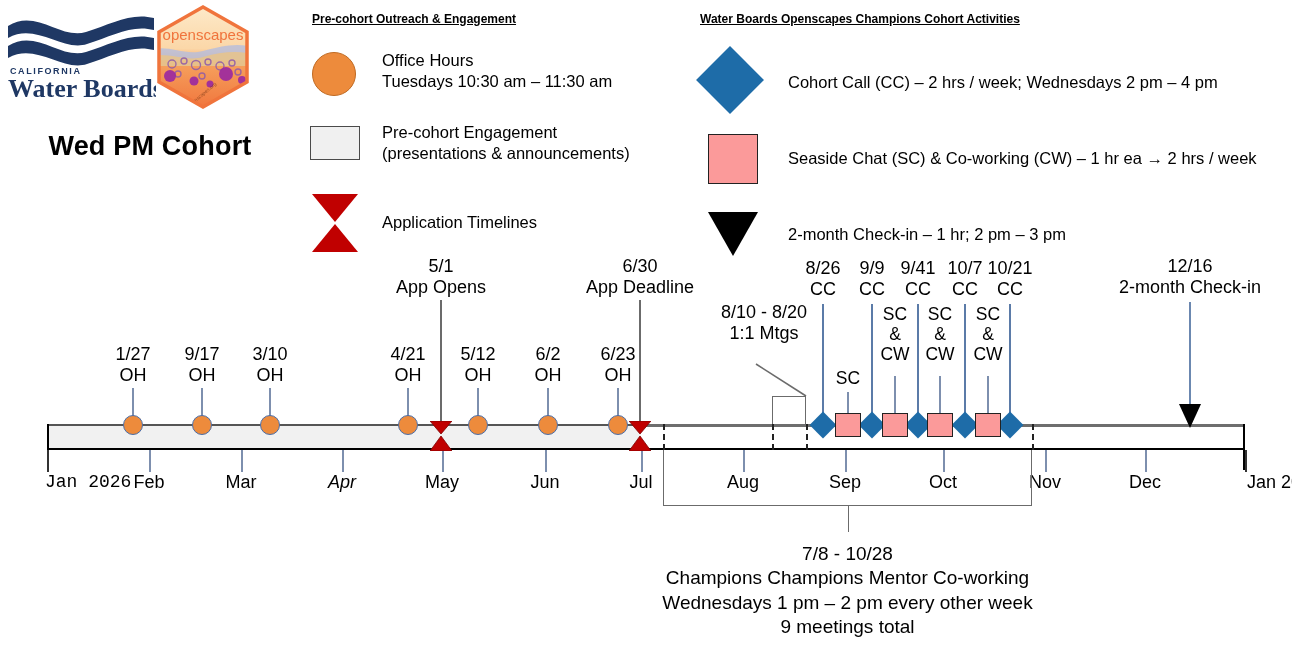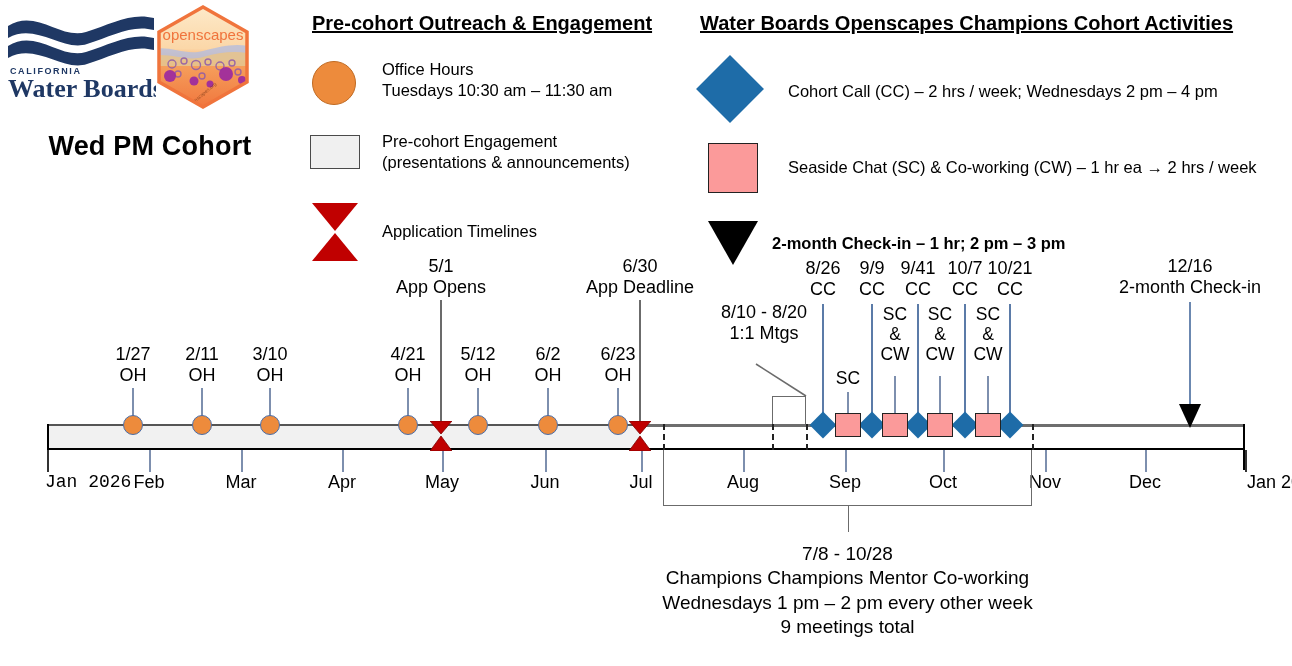--- a/index.html
+++ b/index.html
@@ -9,21 +9,21 @@
   .abs{position:absolute;}
 
   
   #wb-logo{left:6px;top:6px;width:150px;height:90px;}
   #os-logo{left:150px;top:4px;width:106px;height:106px;}
 
   #cohort-title{left:0px;top:130px;width:300px;text-align:center;
     font-size:27px;font-weight:bold;line-height:1.22;letter-spacing:.2px;}
 
   
-  .legend-title{font-size:20px;font-weight:bold;text-decoration:underline;
+  .legend-title{font-size:12px;font-weight:bold;text-decoration:underline;
      font-family:"Liberation Sans",sans-serif;white-space:nowrap;}
   .legend-row-text{font-size:16.5px;line-height:1.25;white-space:nowrap;}
 
   #legend-left{left:312px;top:12px;width:370px;}
   #legend-right{left:700px;top:12px;width:590px;}
 
   .lg-item{position:relative;}
 
   
   .sw-circle{width:44px;height:44px;border-radius:50%;background:#ED8B3C;
@@ -193,21 +193,21 @@
     </div>
     <div class="abs legend-row-text" style="left:88px;top:60px;">
       <div>Seaside Chat (SC) &amp; Co-working (CW) – 1 hr ea →  2 hrs / week</div>
     </div>
   </div>
 
   <div class="lg-item" style="height:60px;">
     <div class="abs" style="left:8px;top:62px;">
       <div class="sw-tri"></div>
     </div>
-    <div class="abs legend-row-text" style="left:72px;top:74px;font-weight:bold;">
+    <div class="abs legend-row-text" style="left:88px;top:74px;">
       <div>2-month Check-in – 1 hr; 2 pm – 3 pm</div>
     </div>
   </div>
 </div>
 
 <div id="chart">
 
   <div id="bar-line"></div>
   <div id="bar-band"></div>
   <div id="axis-line"></div>
@@ -215,21 +215,21 @@
   <div id="cap-right"></div>
 
   <div id="months">
       <div class="mtick dark" style="left: 47px;"></div>
       <div class="mlabel" style="left: 45px; transform: none; font-family: Liberation Mono, monospace;">Jan 2026</div>
       <div class="mtick" style="left: 149px;"></div>
       <div class="mlabel" style="left: 149px;">Feb</div>
       <div class="mtick" style="left: 241px;"></div>
       <div class="mlabel" style="left: 241px;">Mar</div>
       <div class="mtick" style="left: 342px;"></div>
-      <div class="mlabel" style="left: 342px;">Apr</div>
+      <div class="mlabel" style="left: 342px; font-style: italic;">Apr</div>
       <div class="mtick" style="left: 442px;"></div>
       <div class="mlabel" style="left: 442px;">May</div>
       <div class="mtick" style="left: 545px;"></div>
       <div class="mlabel" style="left: 545px;">Jun</div>
       <div class="mtick" style="left: 641px;"></div>
       <div class="mlabel" style="left: 641px;">Jul</div>
       <div class="mtick" style="left: 743px;"></div>
       <div class="mlabel" style="left: 743px;">Aug</div>
       <div class="mtick" style="left: 845px;"></div>
       <div class="mlabel" style="left: 845px;">Sep</div>
@@ -246,21 +246,21 @@
   <div id="oh-layer">
       <div class="oh-stem" style="left: 132.2px; top: 148px; height: 38px;"></div>
       <div class="oh-dot" style="left: 133px; top: 185px;"></div>
       <div class="clabel" style="left: 133px; top: 104px;">
         <div>1/27</div>
         <div>OH</div>
       </div>
       <div class="oh-stem" style="left: 201.2px; top: 148px; height: 38px;"></div>
       <div class="oh-dot" style="left: 202px; top: 185px;"></div>
       <div class="clabel" style="left: 202px; top: 104px;">
-        <div>2/11</div>
+        <div>9/17</div>
         <div>OH</div>
       </div>
       <div class="oh-stem" style="left: 269.2px; top: 148px; height: 38px;"></div>
       <div class="oh-dot" style="left: 270px; top: 185px;"></div>
       <div class="clabel" style="left: 270px; top: 104px;">
         <div>3/10</div>
         <div>OH</div>
       </div>
       <div class="oh-stem" style="left: 407.2px; top: 148px; height: 38px;"></div>
       <div class="oh-dot" style="left: 408px; top: 185px;"></div>

